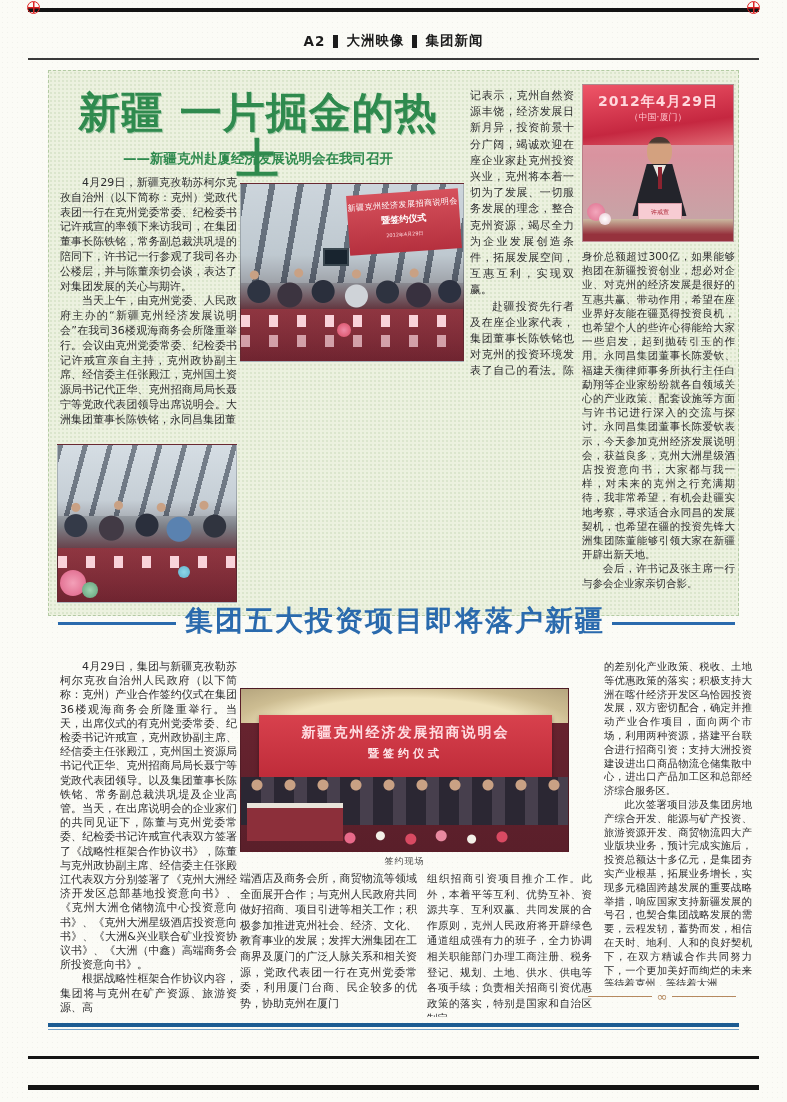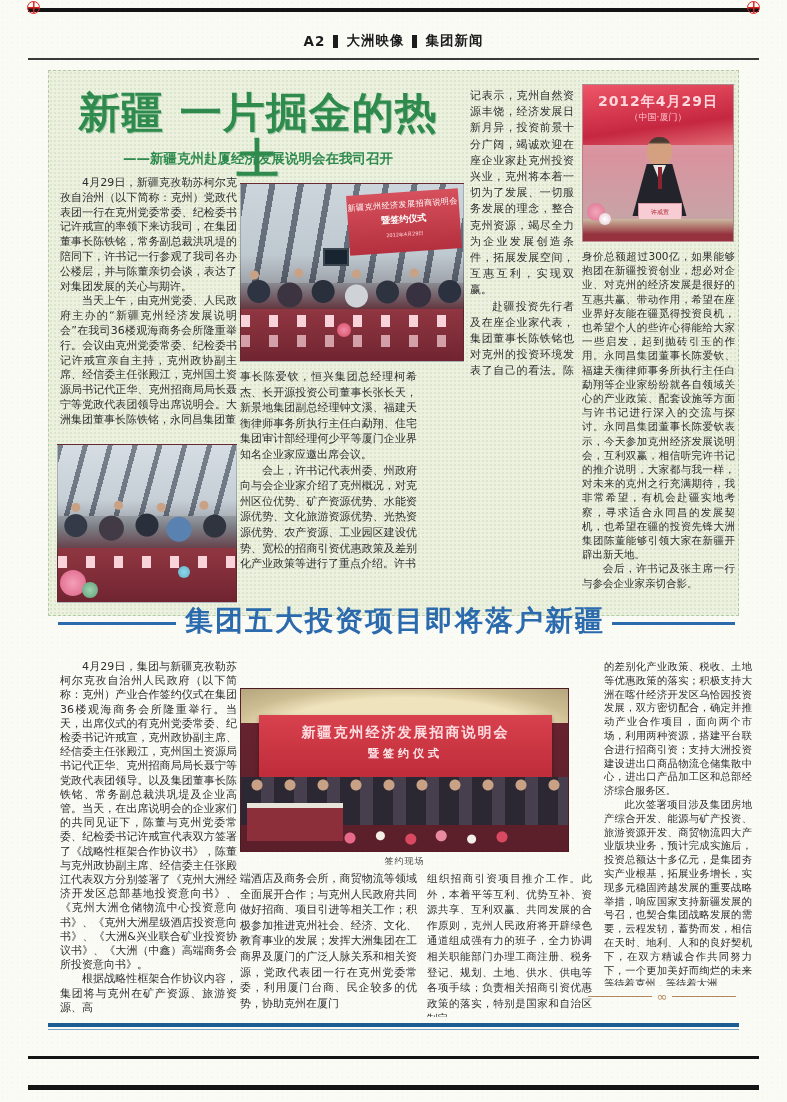--- a/index.html
+++ b/index.html
@@ -209,24 +209,20 @@
     </div>
     <div class="screen"></div>
     <div class="crowd"></div>
     <div class="redtable">
       <div class="papers" style="top:6px;"></div>
       <div class="papers" style="top:26px;opacity:.7;"></div>
       <div class="flower-dot" style="left:96px;top:14px;width:14px;height:14px;background:radial-gradient(#ef8aa5,#d94a62);"></div>
     </div>
   </div>
 
-  <div class="col c-t2">
-    <p>事长陈爱钦，恒兴集团总经理柯希杰、长开源投资公司董事长张长天，新景地集团副总经理钟文溪、福建天衡律师事务所执行主任白勐翔、住宅集团审计部经理何少平等厦门企业界知名企业家应邀出席会议。</p>
-    <p class="ind">会上，许书记代表州委、州政府向与会企业家介绍了克州概况，对克州区位优势、矿产资源优势、水能资源优势、文化旅游资源优势、光热资源优势、农产资源、工业园区建设优势、宽松的招商引资优惠政策及差别化产业政策等进行了重点介绍。许书</p>
-  </div>
 
   <div class="col c-t3n">
     <p>记表示，克州自然资源丰饶，经济发展日新月异，投资前景十分广阔，竭诚欢迎在座企业家赴克州投资兴业，克州将本着一切为了发展、一切服务发展的理念，整合克州资源，竭尽全力为企业发展创造条件，拓展发展空间，互惠互利，实现双赢。</p>
     <p class="ind">赴疆投资先行者及在座企业家代表，集团董事长陈铁铭也对克州的投资环境发表了自己的看法。陈董表示，新疆地大物</p>
   </div>
 
 
   <div class="photo ph-portrait">
     <div class="redband">
       <span class="d1">2012年4月29日</span>
@@ -236,21 +232,21 @@
     <div class="torso"></div>
     <div class="shirt"></div>
     <div class="tie"></div>
     <div class="namecard">许戒宣</div>
     <div class="tableband"></div>
     <div class="flower-dot" style="left:4px;top:118px;width:18px;height:18px;background:radial-gradient(#f3a7bc,#dd6f8d);"></div>
     <div class="flower-dot" style="left:16px;top:128px;width:12px;height:12px;background:radial-gradient(#fff,#e8c8d2);"></div>
   </div>
 
   <div class="col c-t4">
-    <p>身价总额超过300亿，如果能够抱团在新疆投资创业，想必对企业、对克州的经济发展是很好的互惠共赢、带动作用，希望在座业界好友能在疆觅得投资良机，也希望个人的些许心得能给大家一些启发，起到抛砖引玉的作用。永同昌集团董事长陈爱钦、福建天衡律师事务所执行主任白勐翔等企业家纷纷就各自领域关心的产业政策、配套设施等方面与许书记进行深入的交流与探讨。永同昌集团董事长陈爱钦表示，今天参加克州经济发展说明会，互利双赢，相信听完许书记的推介说明，大家都与我一样，对未来的克州之行充满期待，我非常希望，有机会赴疆实地考察，寻求适合永同昌的发展契机，也希望在疆的投资先锋大洲集团陈董能够引领大家在新疆开辟出新天地。</p>
+    <p>身价总额超过300亿，如果能够抱团在新疆投资创业，想必对企业、对克州的经济发展是很好的互惠共赢、带动作用，希望在座业界好友能在疆觅得投资良机，也希望个人的些许心得能给大家一些启发，起到抛砖引玉的作用。永同昌集团董事长陈爱钦、福建天衡律师事务所执行主任白勐翔等企业家纷纷就各自领域关心的产业政策、配套设施等方面与许书记进行深入的交流与探讨。永同昌集团董事长陈爱钦表示，今天参加克州经济发展说明会，获益良多，克州大洲星级酒店投资意向书，大家都与我一样，对未来的克州之行充满期待，我非常希望，有机会赴疆实地考察，寻求适合永同昌的发展契机，也希望在疆的投资先锋大洲集团陈董能够引领大家在新疆开辟出新天地。</p>
     <p class="ind">会后，许书记及张主席一行与参会企业家亲切合影。</p>
   </div>
 
   <div class="photo ph-table">
     <div class="wins"></div>
     <div class="crowd"></div>
     <div class="redtable">
       <div class="papers" style="top:8px;"></div>
       <div class="flower-dot" style="left:2px;top:22px;width:26px;height:26px;background:radial-gradient(#f3a0b8,#dd6186);"></div>
       <div class="flower-dot" style="left:24px;top:34px;width:16px;height:16px;background:radial-gradient(#9fd3b0,#5f9f78);"></div>

